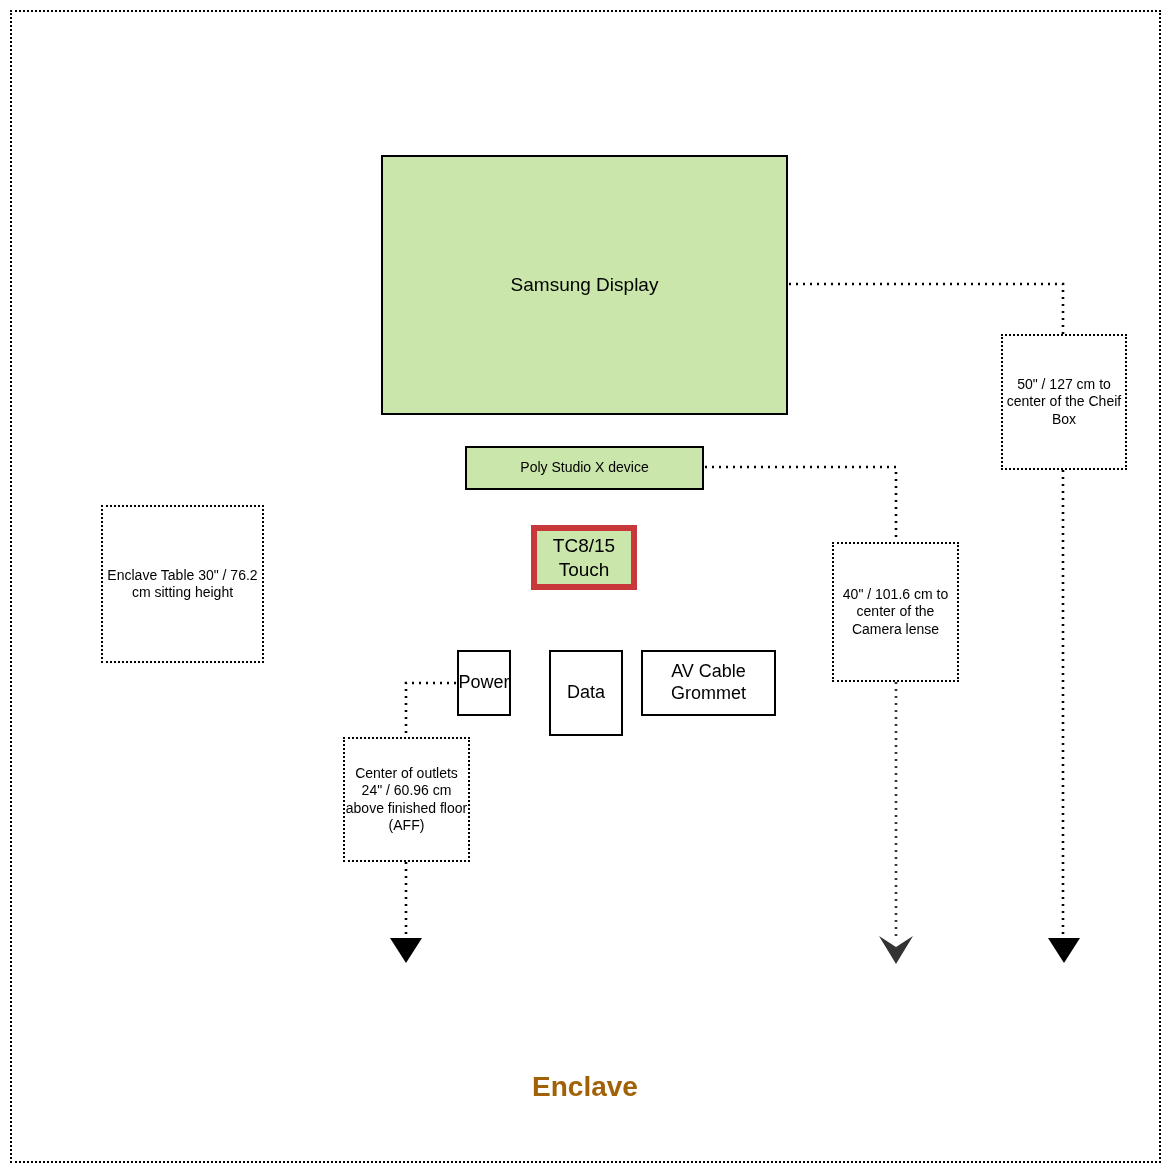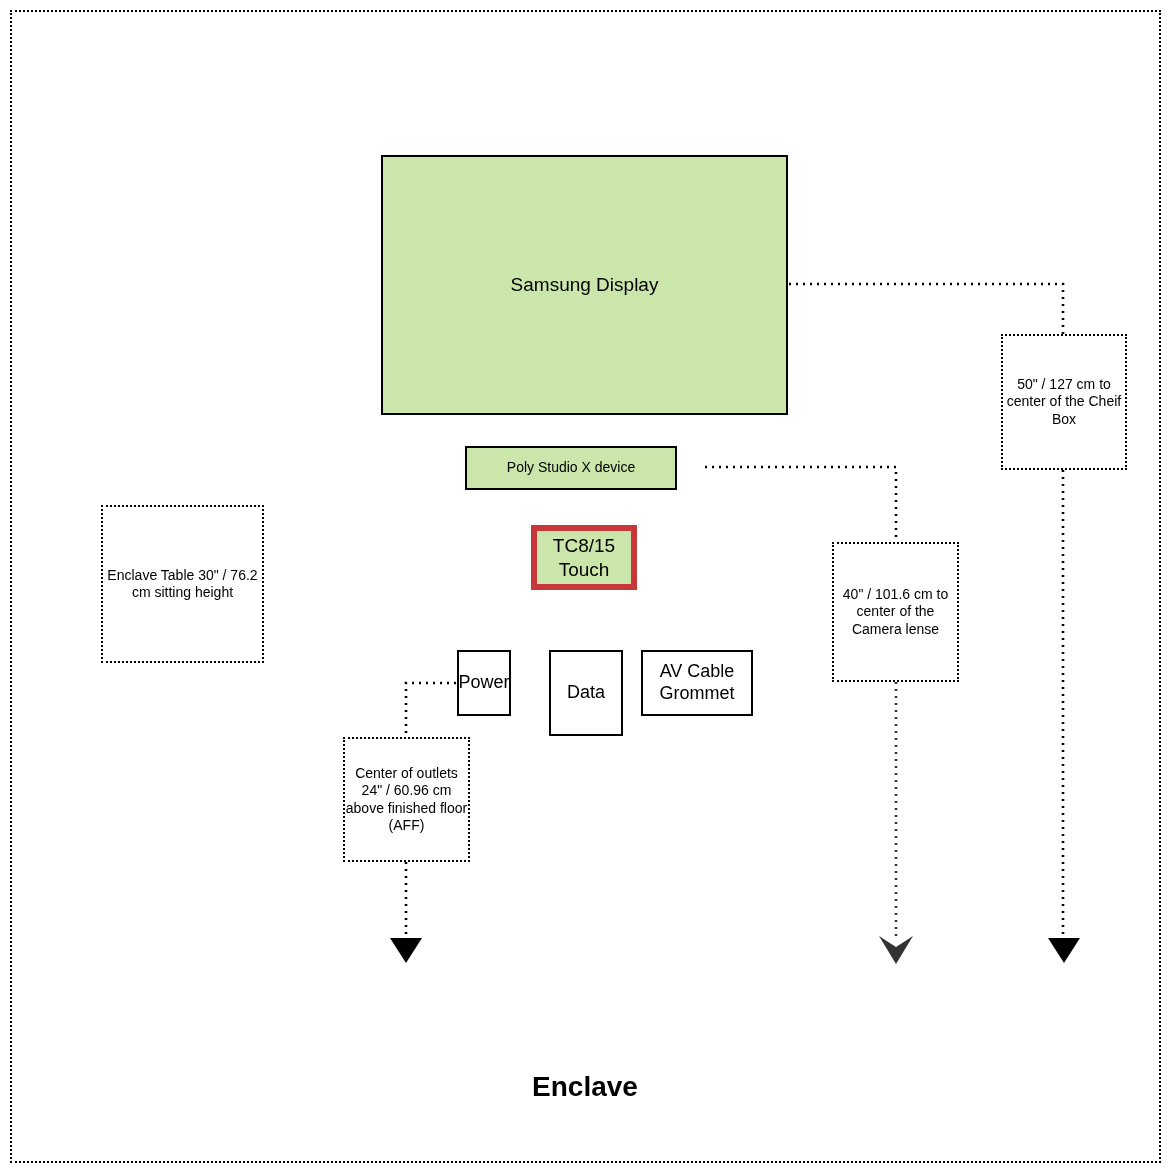--- a/index.html
+++ b/index.html
@@ -58,21 +58,21 @@
   .dotted-box {
     border: 2px dotted #000000;
     background: #ffffff;
   }
   
   #display-node {
     left: 381px; top: 155px; width: 407px; height: 260px;
     font-size: 19px;
   }
   #poly-node {
-    left: 465px; top: 446px; width: 212px; height: 44px;
+    left: 465px; top: 446px; width: 239px; height: 44px;
     font-size: 14px;
     text-align: right;
   }
   #touch-node {
     left: 531px; top: 525px; width: 106px; height: 65px;
     font-size: 19px;
   }
   #table-note {
     left: 101px; top: 505px; width: 163px; height: 158px;
     font-size: 14px;
@@ -92,32 +92,32 @@
   #power-node {
     left: 457px; top: 650px; width: 54px; height: 66px;
     font-size: 18px;
     justify-content: center;
   }
   #data-node {
     left: 549px; top: 650px; width: 74px; height: 86px;
     font-size: 18px;
   }
   #grommet-node {
-    left: 641px; top: 650px; width: 112px; height: 66px;
+    left: 641px; top: 650px; width: 135px; height: 66px;
     font-size: 18px;
     justify-content: center;
   }
   #enclave-title {
     position: absolute;
     left: 435px; top: 1071px;
     width: 300px;
     text-align: center;
     font-size: 28px;
     font-weight: bold;
-    color: #000000;
+    color: #a16207;
   }
   
   #connectors {
     position: absolute;
     left: 0; top: 0;
     width: 1170px; height: 1173px;
     pointer-events: none;
   }
   .conn {
     fill: none;

